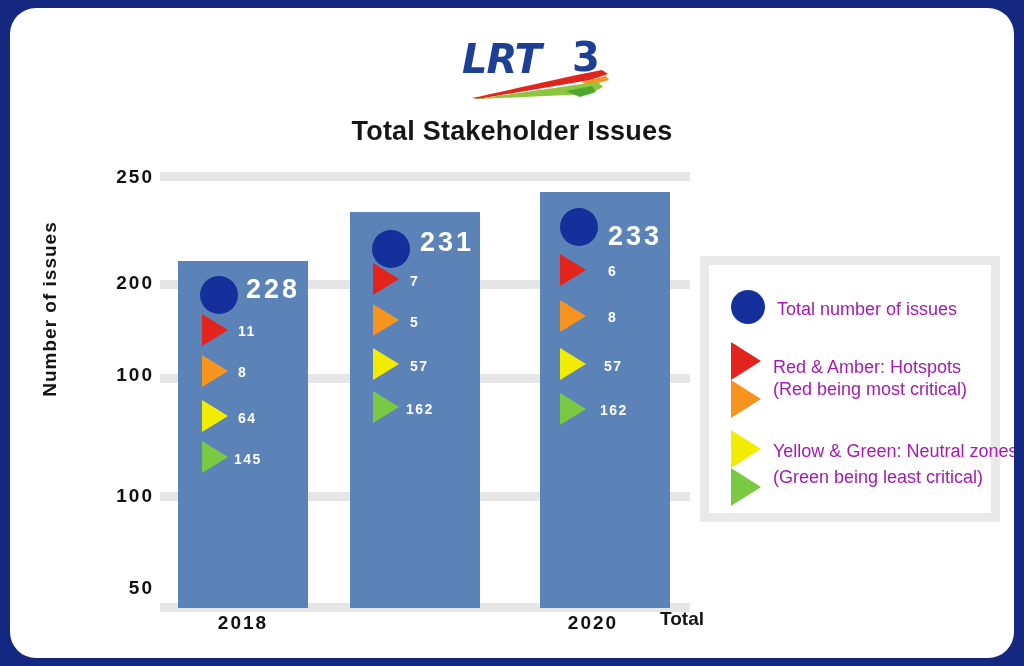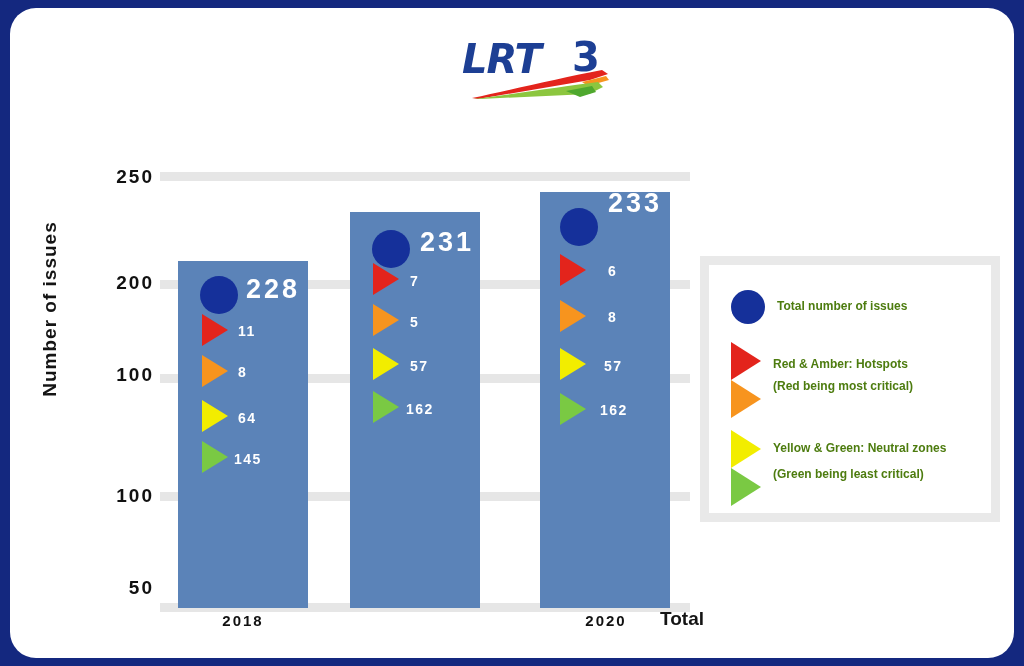--- a/index.html
+++ b/index.html
@@ -69,21 +69,21 @@
   .gridline {
     position: absolute; left: 0; width: 530px; height: 9px;
     background: #e6e6e6;
   }
   #plot {
     position: absolute; left: 150px; top: 0px;
     width: 530px; height: 650px;
   }
   .xtick {
     position: absolute; top: 604px;
-    font-size: 15px; font-weight: bold; color: #111;
+    font-size: 19px; font-weight: bold; color: #111;
     letter-spacing: 2px; text-align: center;
   }
 
   
   .bar {
     position: absolute;
     background: #5b83b8;
   }
   .total-dot {
     position: absolute;
@@ -124,41 +124,42 @@
   }
   .lg-tri {
     position: absolute;
     width: 0; height: 0;
     border-top: 19px solid transparent;
     border-bottom: 19px solid transparent;
     border-left: 30px solid;
   }
   .lg-text {
     position: absolute;
-    font-size: 12px; font-weight: bold; color: #4d7c0f;
+    font-size: 18px; font-weight: normal; color: #a21caf;
     white-space: nowrap;
   }
 </style>
 </head>
 <body>
 
 <div id="frame">
   <div id="canvas">
 
     <div id="logo">
       <div class="wordmark">LRT</div>
       <div class="num3">3</div>
       <svg width="140" height="32" viewBox="0 0 140 32">
         <path d="M2 30 C40 22 90 10 132 2 L138 6 L120 12 L8 31 Z" fill="#e3241c"></path>
         <path d="M112 14 L136 8 L139 12 L118 18 Z" fill="#f7941e"></path>
         <path d="M4 31 C44 26 96 18 128 14 L133 19 L119 26 L10 31 Z" fill="#8cc63f"></path>
         <path d="M96 23 L122 18 L126 24 L110 29 Z" fill="#4fa82e"></path>
       </svg>
     </div>
 
+    <div id="chart-title">Total Stakeholder Issues</div>
 
     <div id="ylabel">Number of  issues</div>
 
     <div id="yticks">
       <div class="ytick" style="top:158px">250</div>
       <div class="ytick" style="top:264px">200</div>
       <div class="ytick" style="top:356px">100</div>
       <div class="ytick" style="top:477px">100</div>
       <div class="ytick" style="top:569px">50</div>
     </div>
@@ -198,36 +199,36 @@
       <div class="seg-val" style="left:250px; top:306px;">5</div>
 
       <div class="tri" style="left:213px; top:340px; border-left-color:#f2ed00;"></div>
       <div class="seg-val" style="left:250px; top:350px;">57</div>
 
       <div class="tri" style="left:213px; top:383px; border-left-color:#7ac943;"></div>
       <div class="seg-val" style="left:246px; top:393px;">162</div>
 
       <div class="bar" style="left:380px; top:184px; width:130px; height:416px;"></div>
       <div class="total-dot" style="left:400px; top:200px;"></div>
-      <div class="total-val" style="left:448px; top:180px;">233</div>
+      <div class="total-val" style="left:448px; top:213px;">233</div>
 
       <div class="tri" style="left:400px; top:246px; border-left-color:#e3241c;"></div>
       <div class="seg-val" style="left:448px; top:255px;">6</div>
 
       <div class="tri" style="left:400px; top:292px; border-left-color:#f7941e;"></div>
       <div class="seg-val" style="left:448px; top:301px;">8</div>
 
       <div class="tri" style="left:400px; top:340px; border-left-color:#f2ed00;"></div>
       <div class="seg-val" style="left:444px; top:350px;">57</div>
 
       <div class="tri" style="left:400px; top:385px; border-left-color:#7ac943;"></div>
       <div class="seg-val" style="left:440px; top:394px;">162</div>
 
       <div class="xtick" style="left:18px;  width:130px;">2018</div>
-      <div class="xtick" style="left:381px; width:130px;">2020</div>
+      <div class="xtick" style="left:368px; width:130px;">2020</div>
     </div>
 
     <div id="xlabel">Total</div>
 
     <div id="legend">
 
       <div class="lg-row">
         <div class="lg-dot" style="left:22px; top:25px;"></div>
         <div class="lg-text" style="left:68px; top:34px;">Total number of issues</div>
       </div>

